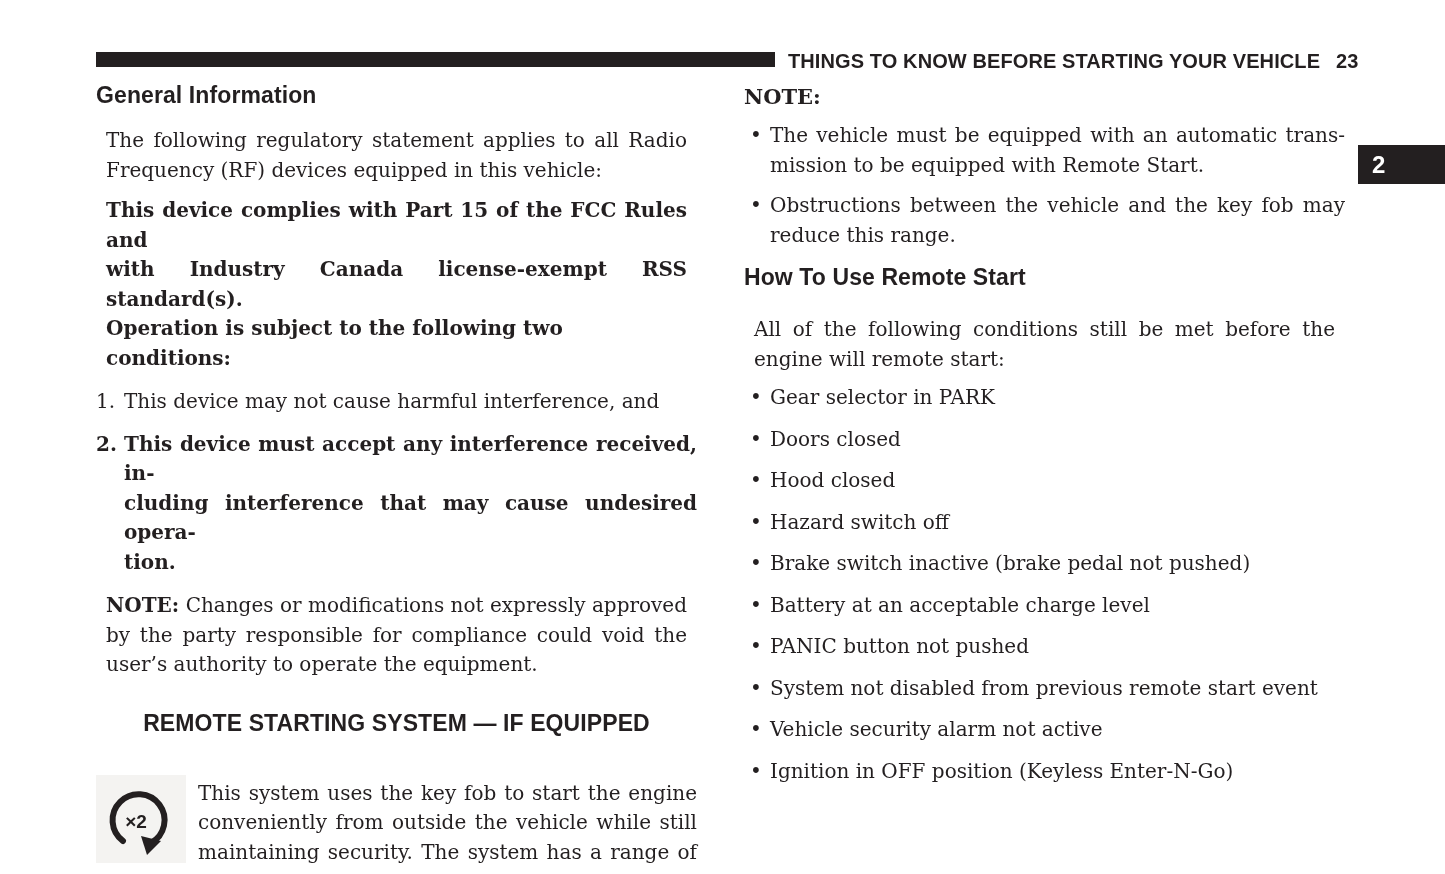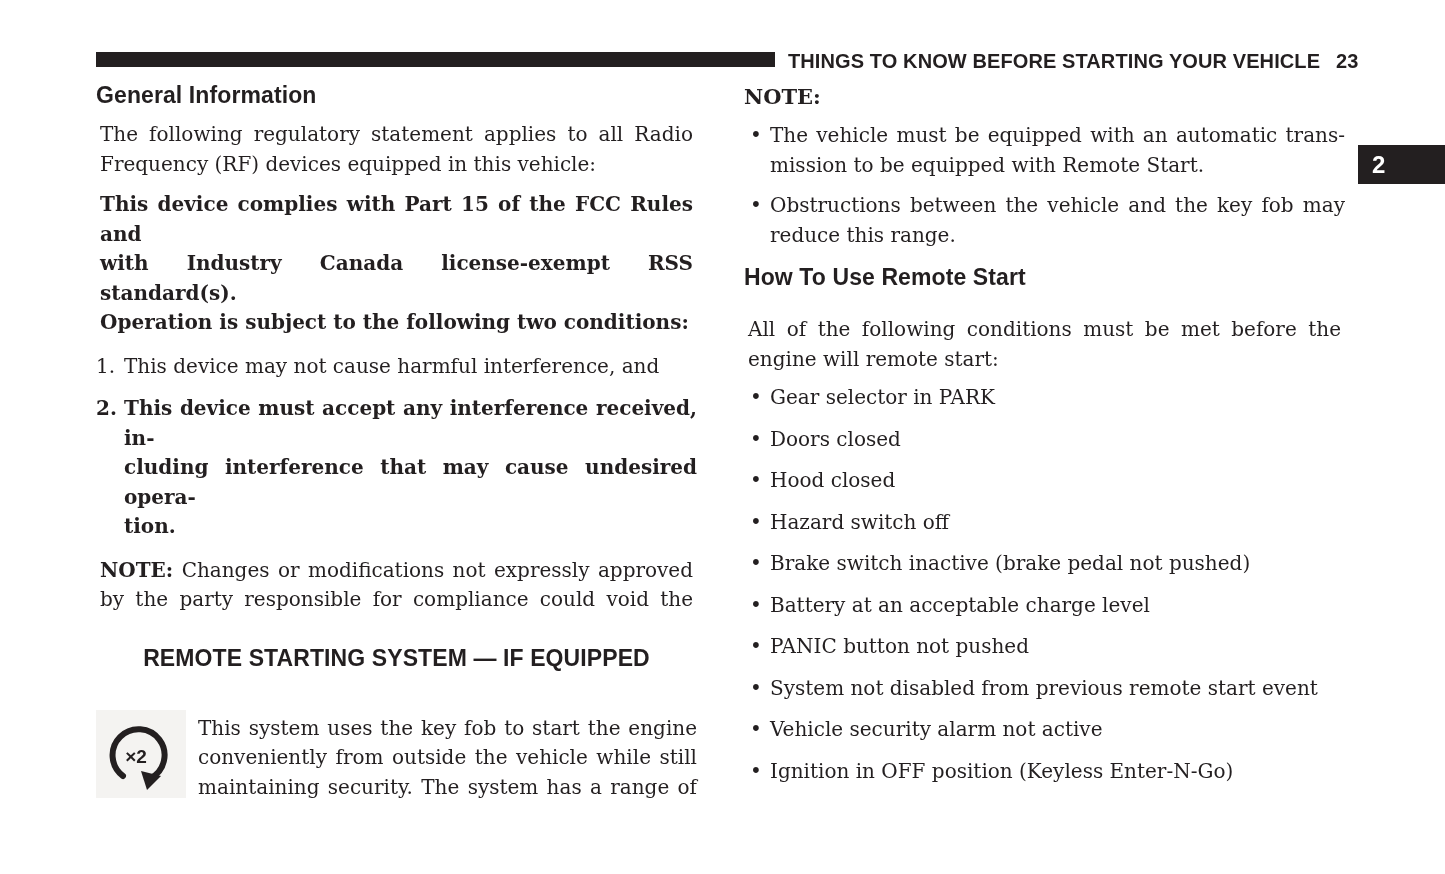--- a/index.html
+++ b/index.html
@@ -20,26 +20,26 @@
   .tab2 { position:absolute; left:1358px; top:145px; width:87px; height:39px; background:#231f20;
     color:#ffffff; font-family:"Liberation Sans","DejaVu Sans",sans-serif; font-weight:bold;
     font-size:24px; line-height:39px; padding-left:14px; box-sizing:border-box; }
   
   .col { position:absolute; top:82px; width:601px; }
   .col.left  { left:96px; }
   .col.right { left:744px; top:84px; }
   
   .ln { line-height:29.5px; min-height:29.5px; }
   .j  { text-align:justify; text-align-last:justify; }
-  .para { margin:4px; }
+  .para { margin:10px; }
   .mb11 { margin-bottom:11px; } .mb12 { margin-bottom:12px; }
   .mb13 { margin-bottom:13px; } .mb14 { margin-bottom:14px;font-weight:bold; }
   .h-sans { font-family:"Liberation Sans","DejaVu Sans",sans-serif; font-weight:bold;
     font-size:23px; line-height:30px; letter-spacing:0.1px; margin:0; }
-  .h-gi { margin-bottom:12px; line-height:26px; }
+  .h-gi { margin-bottom:18px; line-height:26px; }
   .h-remote { margin-top:28px; margin-bottom:41px;text-align:center; }
   .h-howto { margin-top:0; margin-bottom:23px; }
   .h-note-serif { font-family:"DejaVu Serif","Liberation Serif",serif; font-weight:bold;
     font-size:21px; line-height:26px; margin:0 0 11px 0; }
   .snb { font-weight:bold; }
   
   .li { display:flex; }
   .num { flex:none; width:28px; }
   .marker { flex:none; width:26px; padding-left:6px; box-sizing:border-box; }
   .li-body { flex:1; min-width:0; }
@@ -93,20 +93,21 @@
       <div class="li-body">
         <div class="ln j">This device must accept any interference received, in-</div>
         <div class="ln j">cluding interference that may cause undesired opera-</div>
         <div class="ln">tion.</div>
       </div>
     </div>
 
     <div class="para">
       <div class="ln j"><b class="snb">NOTE:</b> <span>Changes or modifications not expressly approved</span></div>
       <div class="ln j">by the party responsible for compliance could void the</div>
+      <div class="ln">user’s authority to operate the equipment.</div>
     </div>
 
     <h2 class="h-sans h-remote">REMOTE STARTING SYSTEM — IF EQUIPPED</h2>
 
     <div class="media">
       <div class="fob-icon">
         <svg width="90" height="88" viewBox="0 0 90 88" aria-hidden="true">
           <path d="M 27 66 A 26 26 0 1 1 55 68" fill="none" stroke="#231f20" stroke-width="6" stroke-linecap="round"></path>
           <polygon points="45,61 65,66 51,80" fill="#231f20"></polygon>
           <text x="40" y="53" text-anchor="middle">×2</text>
@@ -137,21 +138,21 @@
       <span class="marker ln">•</span>
       <div class="li-body">
         <div class="ln j">Obstructions between the vehicle and the key fob may</div>
         <div class="ln">reduce this range.</div>
       </div>
     </div>
 
     <h2 class="h-sans h-howto">How To Use Remote Start</h2>
 
     <div class="para" style="margin-bottom:9px;">
-      <div class="ln j">All of the following conditions must be met before the</div>
+      <div class="ln j">All of the following conditions still be met before the</div>
       <div class="ln">engine will remote start:</div>
     </div>
 
     <div class="li mb12">
       <span class="marker ln">•</span>
       <div class="li-body ln">Gear selector in PARK</div>
     </div>
     <div class="li mb12">
       <span class="marker ln">•</span>
       <div class="li-body ln">Doors closed</div>

